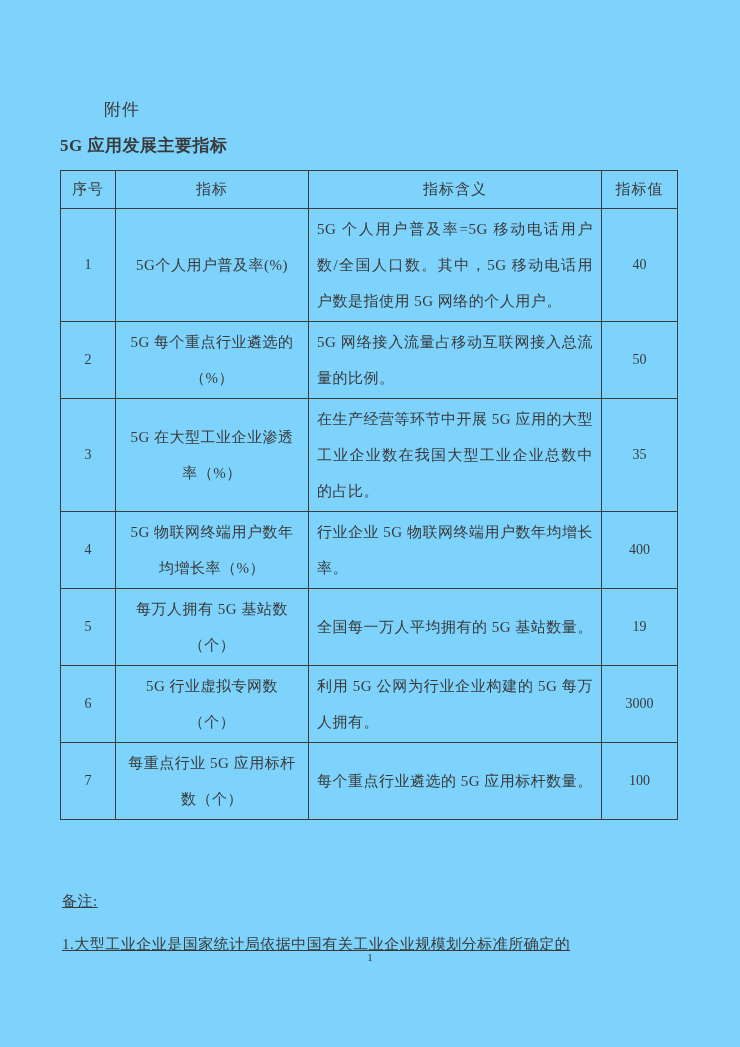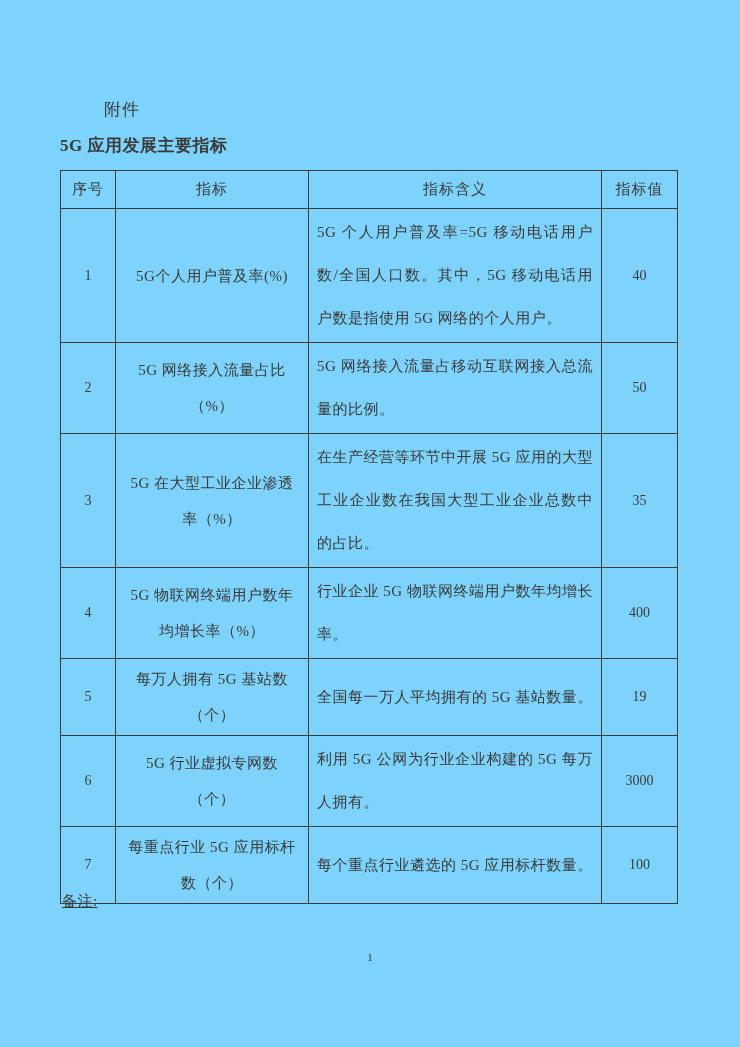--- a/index.html
+++ b/index.html
@@ -65,21 +65,21 @@
     font-size: 14px;
     padding: 2px 2px;
   }
   td.cell-ind {
     text-align: center;
     line-height: 36px;
     letter-spacing: 0.5px;
   }
   td.cell-mean {
     text-align: justify;
-    line-height: 43px;
+    line-height: 36px;
     letter-spacing: 0.5px;
   }
   .notes {
     position: absolute;
     left: 62px;
     top: 892px;
     width: 616px;
     font-size: 15px;
     letter-spacing: 0.5px;
     text-decoration: underline;
@@ -123,21 +123,21 @@
     <tbody>
     <tr>
       <td class="cell-no">1</td>
       <td class="cell-ind">5G个人用户普及率(%)</td>
       <td class="cell-mean">5G 个人用户普及率=5G 移动电话用户数/全国人口数。其中，5G 移动电话用户数是指使用 5G 网络的个人用户。</td>
       <td class="cell-val">40</td>
     </tr>
 
     <tr>
       <td class="cell-no">2</td>
-      <td class="cell-ind">5G 网络接入流量占比（%）</td>
+      <td class="cell-ind">5G 每个重点行业遴选的（%）</td>
       <td class="cell-mean">5G 网络接入流量占移动互联网接入总流量的比例。</td>
       <td class="cell-val">50</td>
     </tr>
 
     <tr>
       <td class="cell-no">3</td>
       <td class="cell-ind">5G 在大型工业企业渗透率（%）</td>
       <td class="cell-mean">在生产经营等环节中开展 5G 应用的大型工业企业数在我国大型工业企业总数中的占比。</td>
       <td class="cell-val">35</td>
     </tr>
@@ -167,17 +167,18 @@
       <td class="cell-no">7</td>
       <td class="cell-ind">每重点行业 5G 应用标杆数（个）</td>
       <td class="cell-mean">每个重点行业遴选的 5G 应用标杆数量。</td>
       <td class="cell-val">100</td>
     </tr>
   </tbody>
   </table>
 
   <div class="notes">
     <div class="note-label">备注:</div>
+    <div class="note-item">1.大型工业企业是国家统计局依据中国有关工业企业规模划分标准所确定的</div>
   </div>
 
   <div class="page-number">1</div>
 
 </div>
 
 </body></html>

